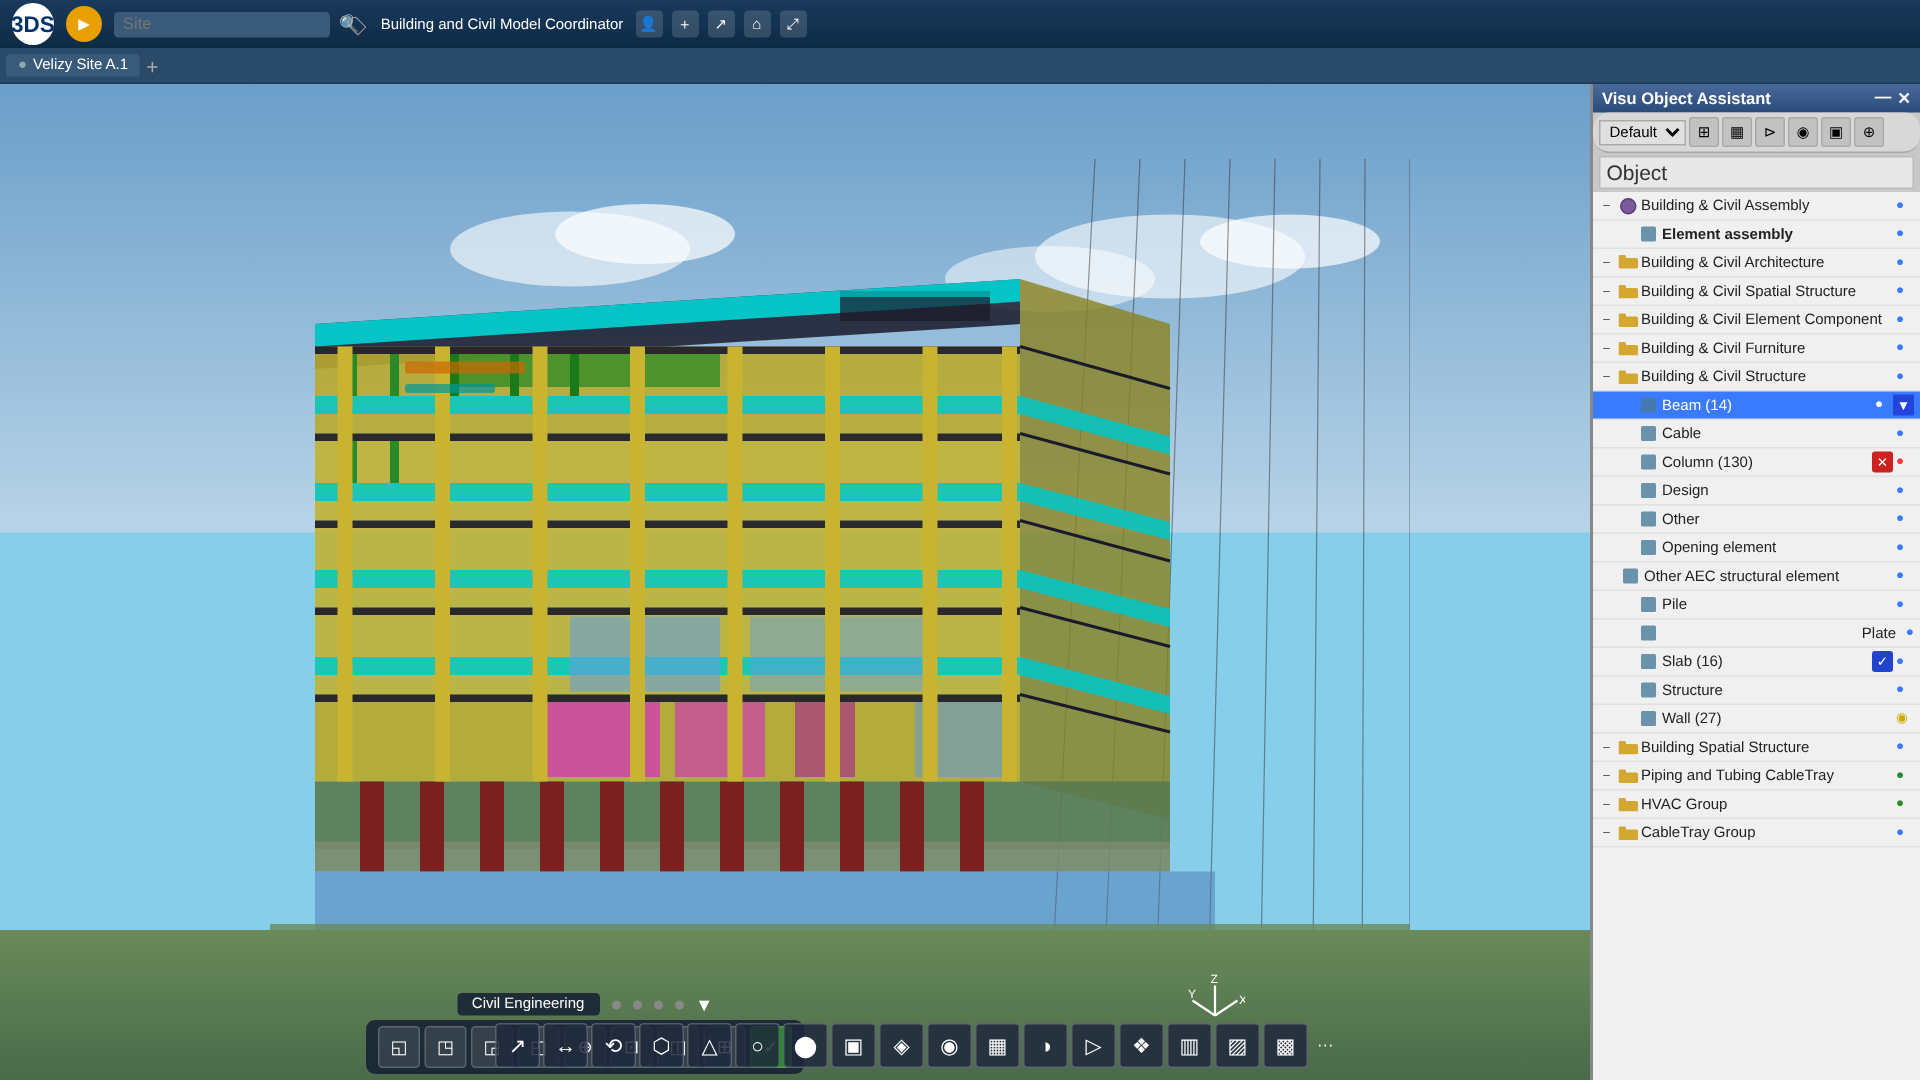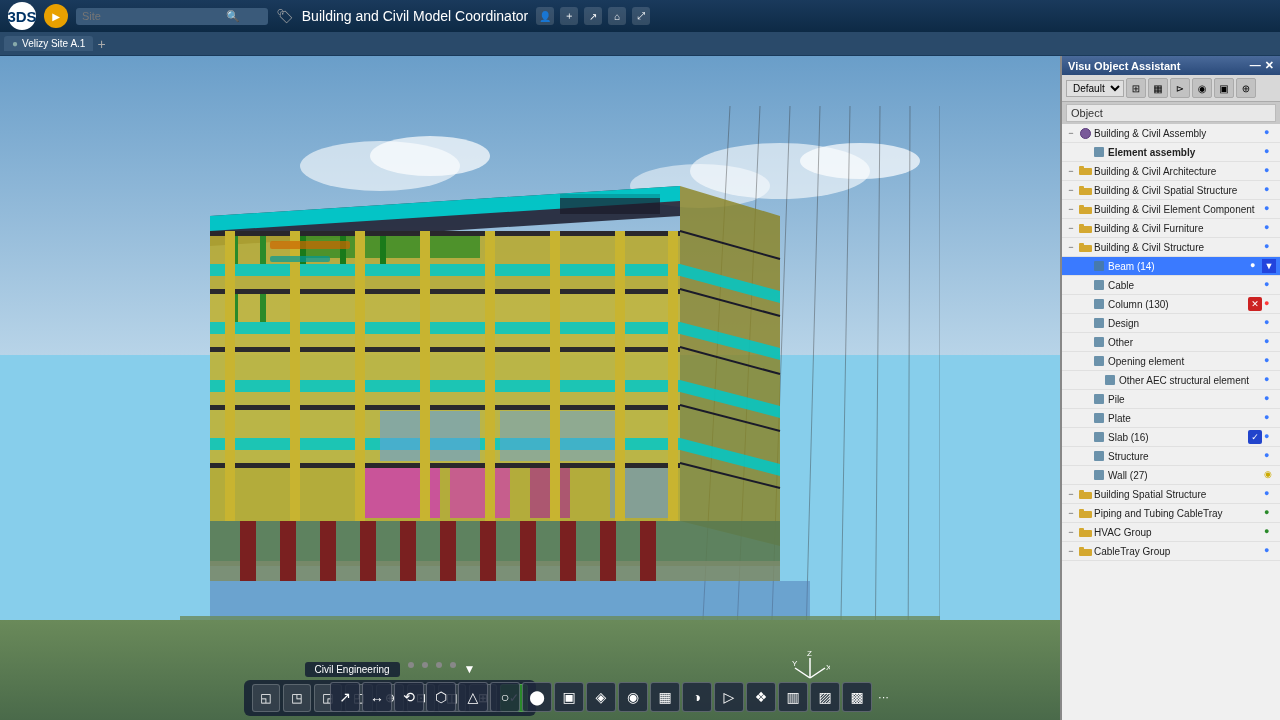--- a/index.html
+++ b/index.html
@@ -8,23 +8,23 @@
     
     #title-bar {
       display: flex; align-items: center; height: 32px;
       background: linear-gradient(180deg, #1a3a5c 0%, #0d2a45 100%);
       padding: 0 8px; gap: 8px;
     }
     #app-logo { width: 28px; height: 28px; background: #fff; border-radius: 50%; display: flex; align-items: center; justify-content: center; color: #003366; font-weight: bold; font-size: 15px; flex-shrink: 0; }
     #play-btn { width: 24px; height: 24px; background: #e8a000; border-radius: 50%; display: flex; align-items: center; justify-content: center; color: white; font-size: 10px; flex-shrink: 0; }
     #app-title { color: #8ab4d0; font-size: 11px; flex: 1; }
     #app-title span { color: white; }
-    #search-bar { display: flex; align-items: center; background: #3a5a7a; border-radius: 3px; padding: 2px 6px; gap: 4px; width: 192px; }
+    #search-bar { display: flex; align-items: center; background: #3a5a7a; border-radius: 3px; padding: 2px 6px; gap: 4px; width: 144px; }
     #search-bar input { background: none; border: none; color: white; font-size: 11px; width: 140px; outline: none; }
-    #header-right { display: flex; align-items: flex-start; gap: 8px; color: white; font-size: 14px; }
+    #header-right { display: flex; align-items: flex-start; gap: 8px; color: white; font-size: 10px; }
     #header-actions { display: flex; gap: 6px; }
     .h-icon { width: 18px; height: 18px; background: rgba(255,255,255,0.15); border-radius: 3px; display: flex; align-items: center; justify-content: center; color: white; font-size: 10px; cursor: pointer; }
 
     
     #tab-bar {
       display: flex; align-items: center; height: 24px;
       background: #2a4a6a; border-bottom: 1px solid #1a3a5a; padding: 0 4px;
     }
     #tab-item { display: flex; align-items: center; background: #3a5a7a; padding: 2px 8px; border-radius: 3px 3px 0 0; color: white; font-size: 10px; gap: 4px; }
     #tab-add { color: #aaa; font-size: 14px; margin-left: 4px; cursor: pointer; }
@@ -42,37 +42,38 @@
     .ground { position: absolute; bottom: 0; left: 0; right: 0; height: 15%; background: linear-gradient(180deg, #6a8a5a 0%, #4a6a4a 100%); }
 
     
     #bottom-bar {
       position: absolute; bottom: 0; left: 0; right: 280px; height: 60px;
       display: flex; flex-direction: column; align-items: center; justify-content: flex-end; padding-bottom: 4px;
     }
     #main-toolbar { display: flex; gap: 3px; align-items: center; background: rgba(20,30,50,0.85); padding: 4px 8px; border-radius: 6px; }
     .tb-btn { width: 28px; height: 28px; background: rgba(255,255,255,0.1); border: 1px solid rgba(255,255,255,0.2); border-radius: 3px; display: flex; align-items: center; justify-content: center; color: white; font-size: 12px; cursor: pointer; }
     .tb-btn.active { background: #2a8a2a; }
-    #tab-label-bar { display: flex; gap: 8px; margin-bottom: 3px; }
+    #tab-label-bar { display: flex; align-items: center; gap: 8px; margin-bottom: 3px; }
     #civil-eng-tab { background: rgba(20,30,50,0.85); color: white; font-size: 10px; padding: 2px 10px; border-radius: 3px; }
     .tab-dot { width: 6px; height: 6px; border-radius: 50%; background: #888; display: inline-block; }
 
     
     #right-panel {
       width: 220px; background: #c8c8c8; display: flex; flex-direction: column;
       border-left: 2px solid #888;
     }
     #panel-header {
       background: linear-gradient(180deg, #4a6a9a 0%, #2a4a7a 100%);
       color: white; padding: 3px 6px; display: flex; align-items: center; justify-content: space-between;
       font-size: 11px; font-weight: bold;
     }
     #panel-toolbar {
       background: #d8d8d8; padding: 3px 4px; display: flex; align-items: center; gap: 2px;
       border-bottom: 1px solid #aaa;
+      border-radius: 11px;
     }
     .pt-btn { width: 20px; height: 20px; background: rgba(0,0,0,0.1); border: 1px solid #aaa; border-radius: 2px; display: flex; align-items: center; justify-content: center; font-size: 10px; cursor: pointer; }
     #panel-filter { background: #e8e8e8; border: 1px solid #bbb; padding: 2px 4px; font-size: 11px; color: #333; margin: 2px 4px; }
     #tree-container { flex: 1; overflow-y: auto; background: #f0f0f0; }
     .tree-item {
       display: flex; align-items: center; padding: 2px 4px; cursor: pointer;
       border-bottom: 1px solid #e0e0e0; min-height: 18px; position: relative;
     }
     .tree-item.selected { background: #3a7aff; color: white; }
     .tree-item.selected .item-label { color: white; }
@@ -315,21 +316,21 @@
       </select>
       <div class="pt-btn">⊞</div>
       <div class="pt-btn">▦</div>
       <div class="pt-btn">⊳</div>
       <div class="pt-btn">◉</div>
       <div class="pt-btn">▣</div>
       <div class="pt-btn">⊕</div>
     </div>
 
     <div id="panel-filter">
-      <span style="font-size:11px;color:#333;">Object</span>
+      <span style="font-size:14px;color:#333;">Object</span>
     </div>
 
     <div id="tree-container">
     <div class="tree-item" style="padding-left: 4px;">
           <span class="tree-toggle">−</span>
           <span class="tree-icon">
             <svg width="13" height="13" viewBox="0 0 13 13">
               <circle cx="6.5" cy="6.5" r="5" fill="#7a5a9a" stroke="#5a3a7a" stroke-width="1"></circle>
             </svg>
           </span>
@@ -456,41 +457,41 @@
         <div class="tree-item" style="padding-left: 18px;">
           <span class="tree-toggle"></span>
           <span class="tree-icon">
             <svg width="12" height="12" viewBox="0 0 12 12">
               <rect x="1" y="1" width="10" height="10" rx="1" fill="#4a7a9a" opacity="0.8"></rect>
             </svg>
           </span>
           <span class="item-label">Opening element</span>
           <span class="item-eye vis-blue" style="color: rgb(58, 122, 255);">●</span>
         </div>
-        <div class="tree-item" style="padding-left: 29px;">
+        <div class="tree-item" style="padding-left: 6px;">
           <span class="tree-toggle"></span>
           <span class="tree-icon">
             <svg width="12" height="12" viewBox="0 0 12 12">
               <rect x="1" y="1" width="10" height="10" rx="1" fill="#4a7a9a" opacity="0.8"></rect>
             </svg>
           </span>
           <span class="item-label">Other AEC structural element</span>
           <span class="item-eye vis-blue" style="color: rgb(58, 122, 255);">●</span>
         </div>
         <div class="tree-item" style="padding-left: 18px;">
           <span class="tree-toggle"></span>
           <span class="tree-icon">
             <svg width="12" height="12" viewBox="0 0 12 12">
               <rect x="1" y="1" width="10" height="10" rx="1" fill="#4a7a9a" opacity="0.8"></rect>
             </svg>
           </span>
           <span class="item-label">Pile</span>
           <span class="item-eye vis-blue" style="color: rgb(58, 122, 255);">●</span>
         </div>
-        <div class="tree-item" style="padding-left: 18px;">
+        <div class="tree-item" style="padding-left: 18px; text-align: right;">
           <span class="tree-toggle"></span>
           <span class="tree-icon">
             <svg width="12" height="12" viewBox="0 0 12 12">
               <rect x="1" y="1" width="10" height="10" rx="1" fill="#4a7a9a" opacity="0.8"></rect>
             </svg>
           </span>
           <span class="item-label">Plate</span>
           <span class="item-eye vis-blue" style="color: rgb(58, 122, 255);">●</span>
         </div>
         <div class="tree-item" style="padding-left: 18px;">

